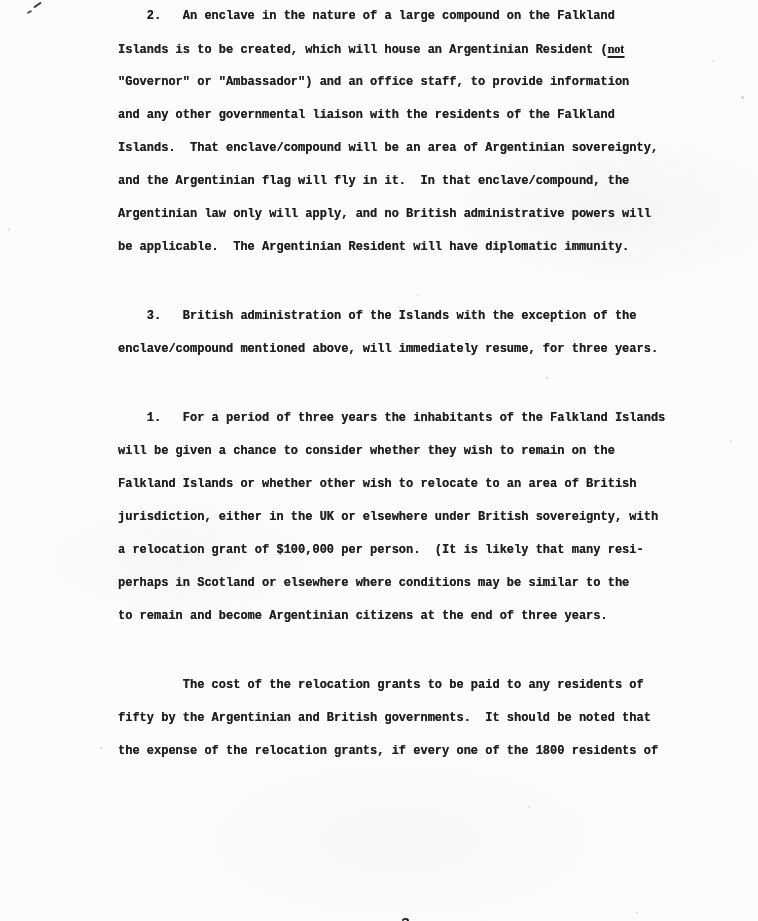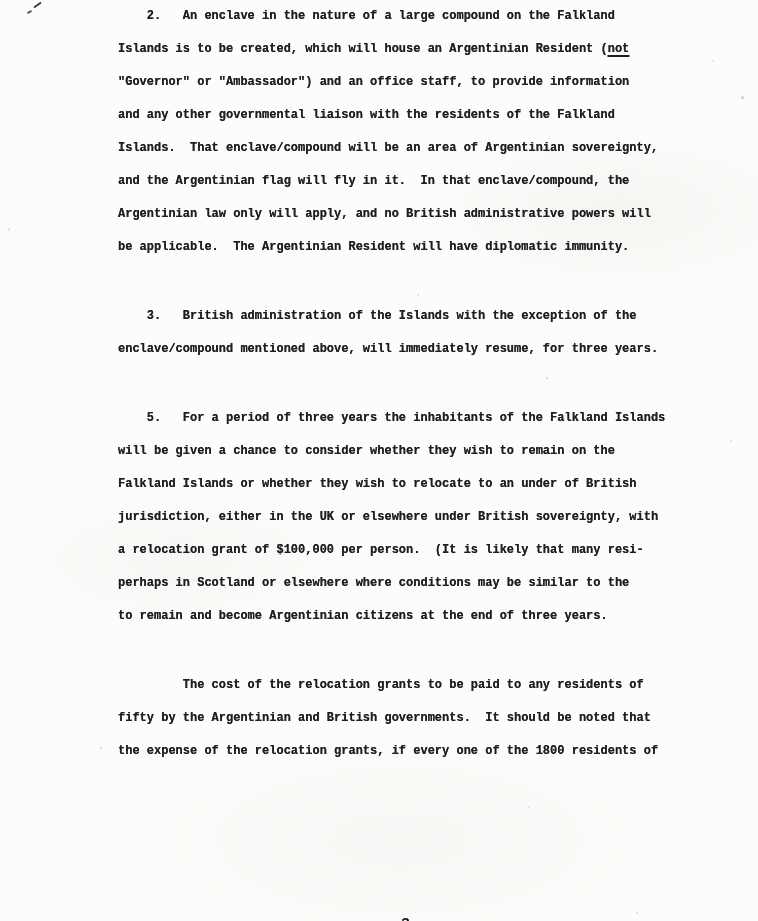--- a/index.html
+++ b/index.html
@@ -28,21 +28,21 @@
   .paragraph:last-child { margin-bottom: 0; }
   .line {
     white-space: pre;
     font-size: 12px;
     line-height: 33px;
     height: 33px;
     font-weight: 600;
     text-shadow: 0 0 0.6px rgba(25,25,25,0.85);
     margin-left: 33px;
   }
-  .u { text-decoration: underline; text-underline-offset: 3px; text-decoration-thickness: 1.5px; }
+  .u { text-decoration: underline; text-underline-offset: 3px; text-decoration-thickness: 1.5px; font-family: Liberation Serif, serif; }
 
   
   .pen-tick { position: absolute; left: 24px; top: 2px; width: 20px; height: 18px; }
   .pen-tick .s1 {
     position: absolute; left: 9px; top: 2px; width: 9px; height: 2px;
     background: #3a3a3a; transform: rotate(-35deg); border-radius: 1px;
   }
   .pen-tick .s2 {
     position: absolute; left: 3px; top: 9px; width: 5px; height: 2px;
     background: #4a4a4a; transform: rotate(-30deg); border-radius: 1px;
@@ -90,23 +90,23 @@
         <div class="line">Islands.  That enclave/compound will be an area of Argentinian sovereignty,</div>
         <div class="line">and the Argentinian flag will fly in it.  In that enclave/compound, the</div>
         <div class="line">Argentinian law only will apply, and no British administrative powers will</div>
         <div class="line">be applicable.  The Argentinian Resident will have diplomatic immunity.</div>
       </div>
       <div class="paragraph">
         <div class="line">    3.   British administration of the Islands with the exception of the</div>
         <div class="line">enclave/compound mentioned above, will immediately resume, for three years.</div>
       </div>
       <div class="paragraph">
-        <div class="line">    5.   For a period of three years the inhabitants of the Falkland Islands</div>
+        <div class="line">    1.   For a period of three years the inhabitants of the Falkland Islands</div>
         <div class="line">will be given a chance to consider whether they wish to remain on the</div>
-        <div class="line">Falkland Islands or whether they wish to relocate to an under of British</div>
+        <div class="line">Falkland Islands or whether other wish to relocate to an area of British</div>
         <div class="line">jurisdiction, either in the UK or elsewhere under British sovereignty, with</div>
         <div class="line">a relocation grant of $100,000 per person.  (It is likely that many resi-</div>
         <div class="line">perhaps in Scotland or elsewhere where conditions may be similar to the</div>
         <div class="line">to remain and become Argentinian citizens at the end of three years.</div>
       </div>
       <div class="paragraph">
         <div class="line">         The cost of the relocation grants to be paid to any residents of</div>
         <div class="line">fifty by the Argentinian and British governments.  It should be noted that</div>
         <div class="line">the expense of the relocation grants, if every one of the 1800 residents of</div>
       </div>

